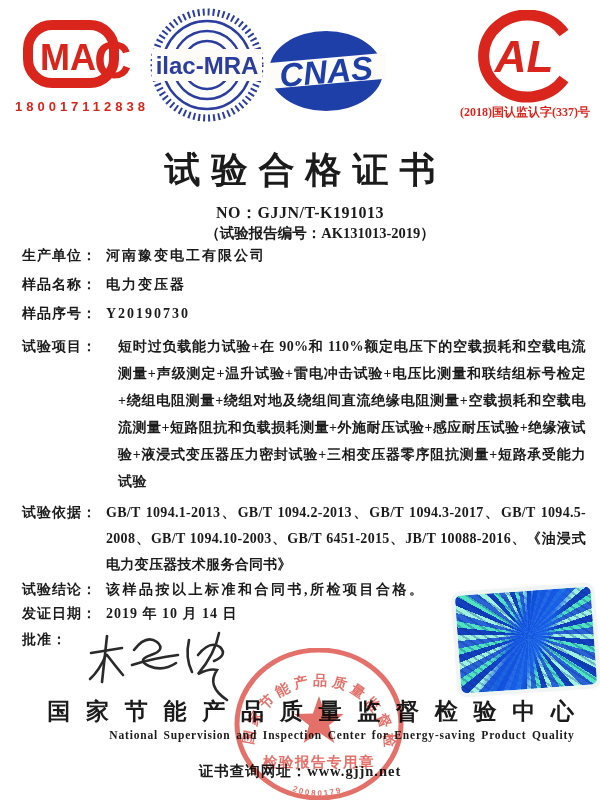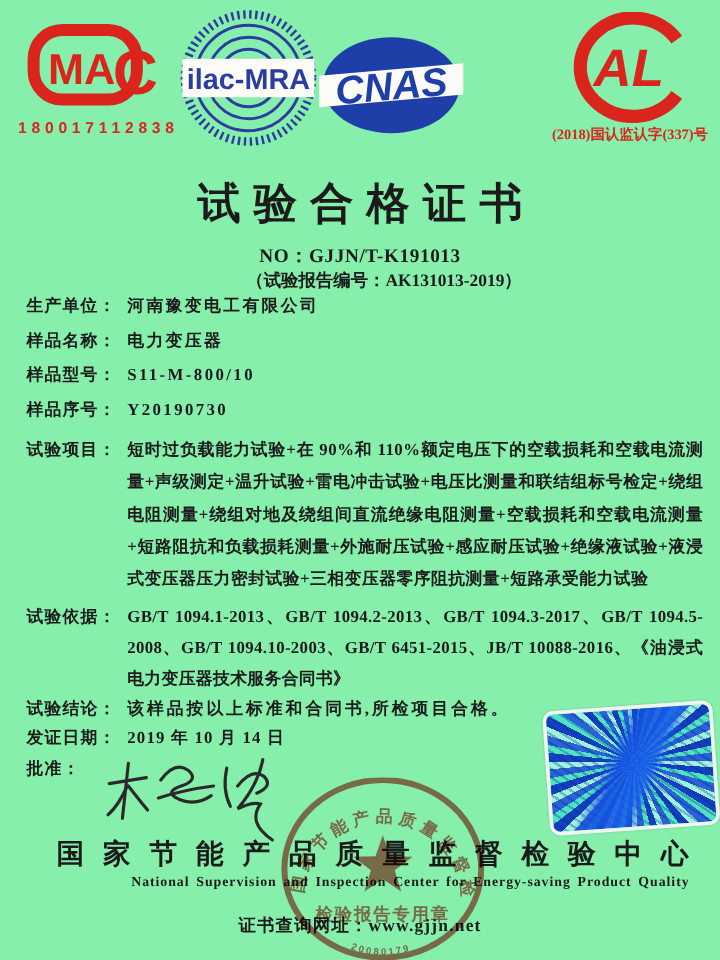--- a/index.html
+++ b/index.html
@@ -1,18 +1,18 @@
 <!DOCTYPE html>
 <html><head>
 <meta charset="utf-8">
 <style>
   html,body { margin:0; padding:0; background:#e9e9e9; }
   .page {
     position:relative; width:600px; height:800px; margin:0 auto;
-    background:#86efac; overflow:hidden;
+    background:#ffffff; overflow:hidden;
     font-family:"Liberation Serif","DejaVu Serif",serif;
     color:#1b1b1b;
   }
   
   .logo { position:absolute; }
   .cma  { left:20px; top:16px; }
   .cma-num { position:absolute; left:12px; top:99px; width:140px; text-align:center;
              color:#d9251c; font-weight:bold; font-size:13px; letter-spacing:4px;
              font-family:"Liberation Sans",sans-serif; }
   .ilac { left:150px; top:5px; }
@@ -31,21 +31,21 @@
   .report-no { position:absolute; top:224px; left:0; width:100%; text-align:center;
                font-size:14.5px; font-weight:bold;padding-left:20px; }
   
   .fields { position:absolute; left:22px; top:246px; width:564px;
             font-size:14px; font-weight:bold; }
   .frow   { display:flex; align-items:flex-start; margin-bottom:9px; line-height:20px; }
   .flabel { width:84px; flex:none; letter-spacing:1px; }
   .fvalue { flex:1; letter-spacing:0.4px; }
   .frow.simple .fvalue { letter-spacing:2px; }
   .frow.items  { line-height:27px; margin-bottom:5px; }
-  .frow.items .fvalue { text-align:justify; letter-spacing:0.4px; }
+  .frow.items .fvalue { text-align:justify; letter-spacing:0.4px;margin-left:12px; }
   .frow.basis  { line-height:26px; margin-bottom:1px; }
   .frow.basis .fvalue { text-align:justify; letter-spacing:0.3px; }
   .frow.concl  { line-height:22px; margin-bottom:2px; }
   .frow.concl .fvalue { letter-spacing:2.5px; }
   .frow.date   { line-height:22px; margin-bottom:4px;align-items:center; }
   .frow.date .fvalue { letter-spacing:1px; }
   .frow.approve{ line-height:22px; }
   
   .signature { position:absolute; left:86px; top:628px; }
   
@@ -121,24 +121,20 @@
   <div class="fields">
     <div class="frow simple">
       <div class="flabel">生产单位：</div>
       <div class="fvalue">河南豫变电工有限公司</div>
     </div>
     <div class="frow simple">
       <div class="flabel">样品名称：</div>
       <div class="fvalue">电力变压器</div>
     </div>
     <div class="frow simple">
-      <div class="flabel">样品型号：</div>
-      <div class="fvalue">S11-M-800/10</div>
-    </div>
-    <div class="frow simple">
       <div class="flabel">样品序号：</div>
       <div class="fvalue">Y20190730</div>
     </div>
     <div class="frow items">
       <div class="flabel">试验项目：</div>
       <div class="fvalue">短时过负载能力试验+在 90%和 110%额定电压下的空载损耗和空载电流测量+声级测定+温升试验+雷电冲击试验+电压比测量和联结组标号检定+绕组电阻测量+绕组对地及绕组间直流绝缘电阻测量+空载损耗和空载电流测量+短路阻抗和负载损耗测量+外施耐压试验+感应耐压试验+绝缘液试验+液浸式变压器压力密封试验+三相变压器零序阻抗测量+短路承受能力试验</div>
     </div>
     <div class="frow basis">
       <div class="flabel">试验依据：</div>
       <div class="fvalue">GB/T 1094.1-2013、GB/T 1094.2-2013、GB/T 1094.3-2017、GB/T 1094.5-2008、GB/T 1094.10-2003、GB/T 6451-2015、JB/T 10088-2016、《油浸式电力变压器技术服务合同书》</div>

